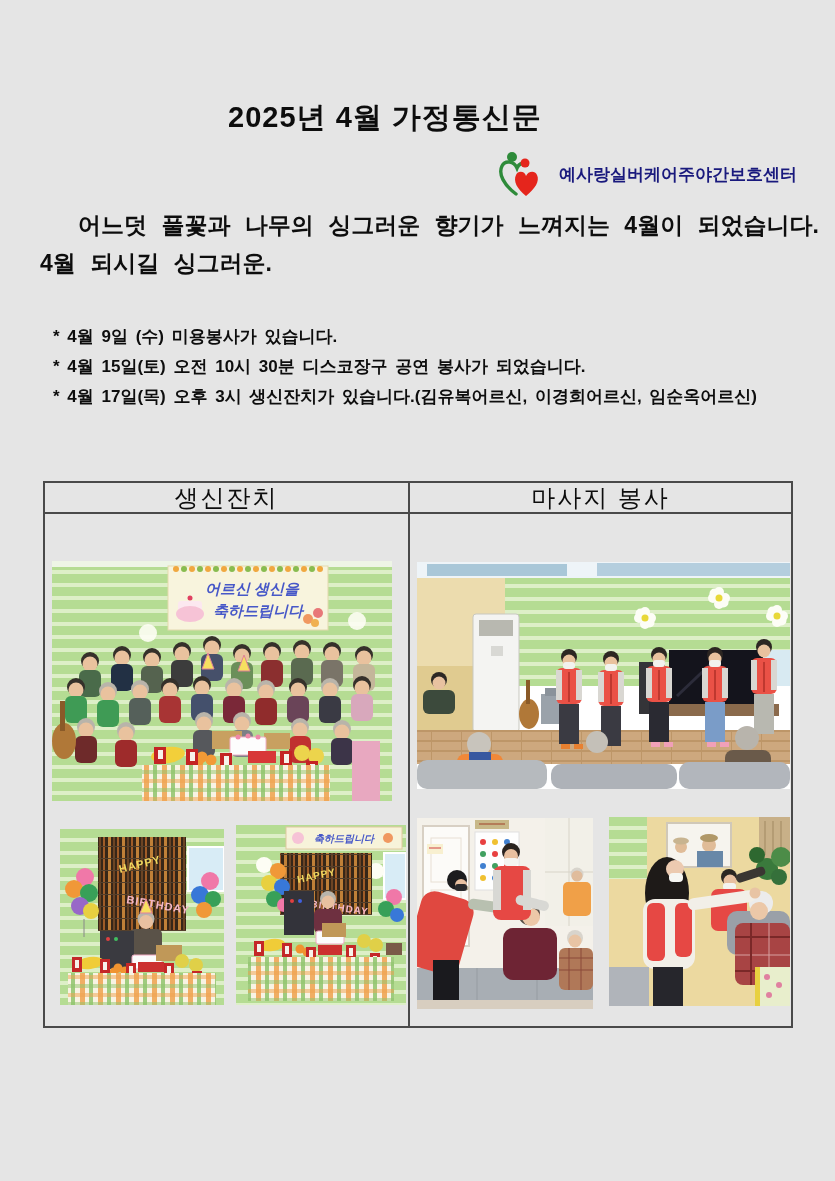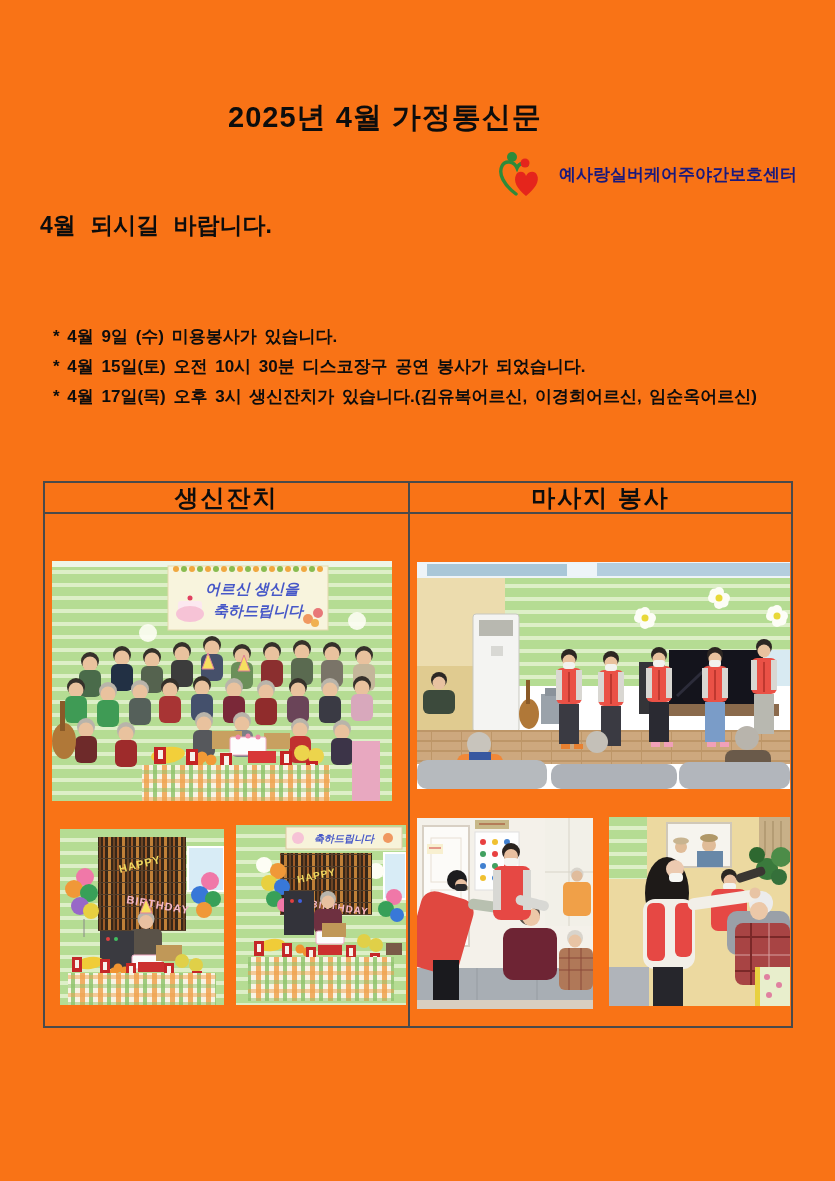--- a/index.html
+++ b/index.html
@@ -1,17 +1,17 @@
 <!DOCTYPE html>
 <html><head>
 <meta charset="utf-8">
 <style>
   html,body{margin:0;padding:0;background:#888;}
   .page{
-    position:relative; width:835px; height:1181px; background:#f97316;
+    position:relative; width:835px; height:1181px; background:#e5e5e5;
     margin:0 auto; overflow:hidden;
     font-family:"Liberation Sans","DejaVu Sans",sans-serif;
   }
   .abs{position:absolute;}
   .doc-title{
     top:98px; left:0; width:770px; text-align:center;
     font-size:29px; font-weight:bold; color:#0d0d0d; letter-spacing:1px;
     white-space:nowrap;
   }
   .logo-row{
@@ -35,21 +35,21 @@
   .ptable{
     left:43px; top:481px; width:750px; height:547px;
     border:2px solid #4a4a4a; box-sizing:border-box;
   }
   .pt-col-left{ left:0; top:0; width:365px; height:100%;
     border-right:2px solid #4a4a4a; box-sizing:border-box;}
   .pt-col-right{ left:365px; top:0; right:0; height:100%; }
   .pt-hdr{
     left:0; top:0; width:100%; height:31px; border-bottom:2px solid #4a4a4a;
     box-sizing:border-box; display:flex; align-items:center; justify-content:center;
-    font-size:24px; font-weight:bold; color:#0d0d0d; letter-spacing:2px;
+    font-size:24px; font-weight:normal; color:#0d0d0d; letter-spacing:2px;
     white-space:nowrap;
   }
   .photo{ position:absolute; display:block; }
   svg text{ font-family:"Liberation Sans","DejaVu Sans",sans-serif; }
 </style>
 </head>
 <body>
 
 <div class="page">
 
@@ -115,21 +115,22 @@
     <svg width="44" height="48" viewBox="0 0 44 48">
       <circle cx="15" cy="7" r="5" fill="#2e8b3a"></circle>
       <path d="M19 44 C 7 35 1 24 5 16 C 8 10 17 11 20 18 C 22 13 27 12 30 15" fill="none" stroke="#2e8b3a" stroke-width="3.4" stroke-linecap="round"></path>
       <circle cx="28" cy="13" r="4.5" fill="#e5251c"></circle>
       <path d="M29 46 C 20 39 16 31 19 25 C 21 20 28 21 29 26 C 31 21 38 20 40 25 C 43 31 38 39 29 46 Z" fill="#e5251c"></path>
     </svg>
     <span class="org-name">예사랑실버케어주야간보호센터</span>
   </div>
 
   <div class="abs intro">
-    <div>4월 되시길 바랍니다.</div>
+    <div class="indent">어느덧 풀꽃과 나무의 싱그러운 향기가 느껴지는 4월이 되었습니다.</div>
+    <div>4월 되시길 싱그러운.</div>
   </div>
 
   <div class="abs bullets">
     <div>* 4월 9일 (수) 미용봉사가 있습니다.</div>
     <div>* 4월 15일(토) 오전 10시 30분 디스코장구 공연 봉사가 되었습니다.</div>
     <div>* 4월 17일(목) 오후 3시 생신잔치가 있습니다.(김유복어르신, 이경희어르신, 임순옥어르신)</div>
   </div>
 
   <div class="abs ptable">
     <div class="abs pt-col-left">

